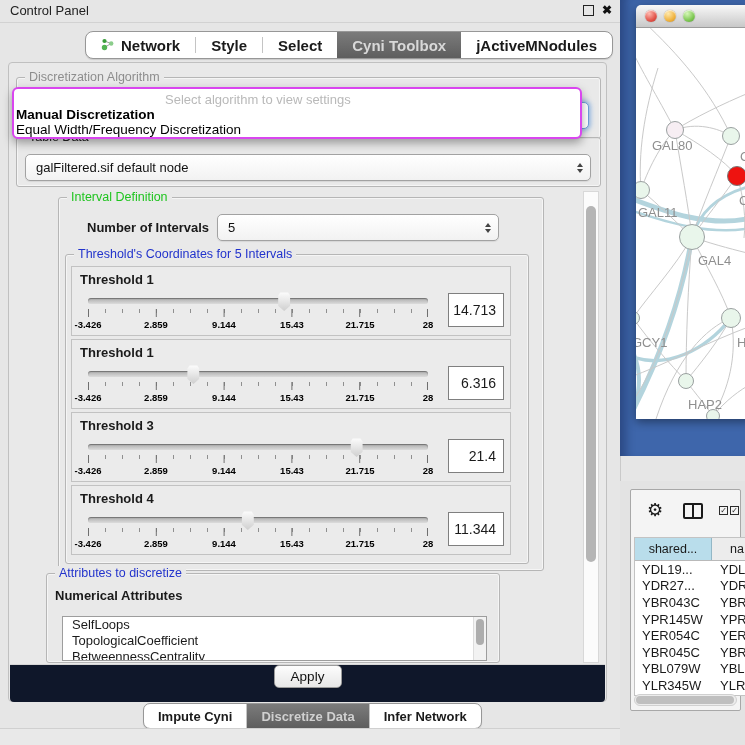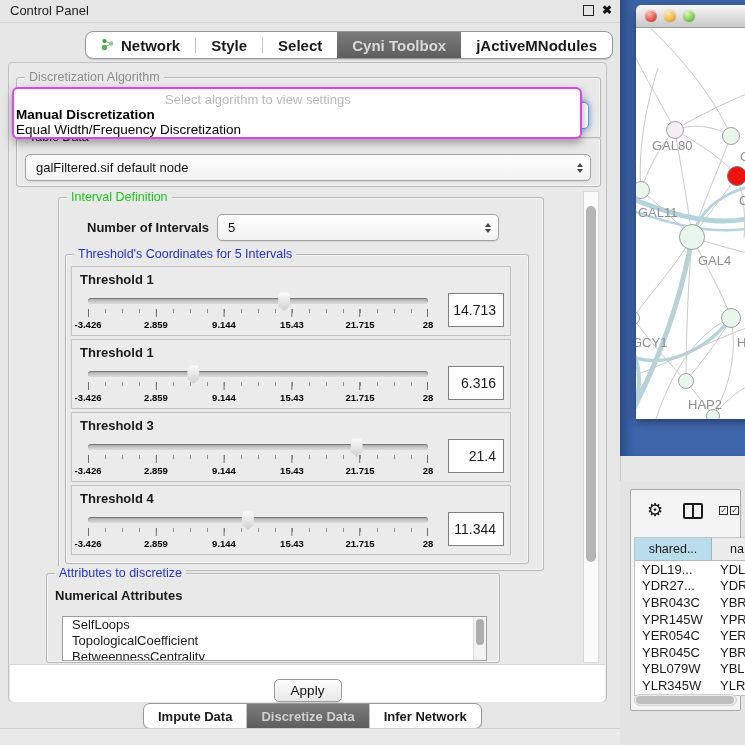--- a/index.html
+++ b/index.html
@@ -67,22 +67,22 @@
   .tick-labels{position:absolute;left:6px;right:6px;top:30px;height:12px;}
   .tick-labels span{position:absolute;transform:translateX(-50%);font-size:9.5px;font-weight:bold;color:#000;white-space:nowrap;}
   .value-box{width:56px;height:34px;margin-top:4px;background:#fff;border:1px solid #7f7f7f;
              display:flex;align-items:center;justify-content:flex-end;padding-right:7px;box-sizing:border-box;font-size:14px;}
   .attr-group{left:30px;top:382px;width:452px;height:88px;}
   .attr-title{position:absolute;left:8px;top:14px;font-size:13px;font-weight:bold;}
   .attr-list{position:absolute;left:15px;top:42px;right:12px;height:43px;background:#fff;border:1px solid #9d9d9d;overflow:hidden;}
   .attr-item{font-size:13px;line-height:16px;padding-left:9px;white-space:nowrap;}
   .list-scrollbar{position:absolute;right:0;top:0;width:12px;height:100%;background:#f2f2f2;border-left:1px solid #ddd;}
   .lthumb{position:absolute;left:2px;top:2px;width:8px;height:26px;background:#adadad;border-radius:4px;}
-  .apply-bar{position:absolute;left:1px;right:1px;top:601px;height:37px;background:#ffffff;border-top:1px solid #d6d6d6;
-             display:flex;align-items:flex-end;justify-content:center;border-radius:0 0 4px 4px;}
+  .apply-bar{position:absolute;left:1px;right:1px;top:601px;height:37px;background:#0f172a;border-top:1px solid #d6d6d6;
+             display:flex;align-items:flex-start;justify-content:center;border-radius:0 0 4px 4px;}
   .apply-btn{width:68px;height:23px;background:linear-gradient(#fdfdfd,#e7e7e7);border:1px solid #9b9b9b;border-radius:5px;
              font-size:13.5px;font-family:"Liberation Sans",sans-serif;color:#111;box-shadow:0 1px 1px rgba(0,0,0,.12);}
   .bottom-tabs{position:absolute;left:143px;top:703px;height:24px;display:flex;align-items:stretch;background:#fff;
                border:1px solid #979797;border-radius:7px;overflow:hidden;box-shadow:0 1px 1px rgba(0,0,0,.12);}
   .btab{display:flex;align-items:center;padding:0 14px;font-size:13px;font-weight:bold;color:#1a1a1a;}
   .btab.selected{background:linear-gradient(#7b7b7b,#5e5e5e);color:#d0d0d0;}
   .bsep{width:1px;background:#c4c4c4;}
   
   .dropdown-popup{position:absolute;left:12px;top:87px;width:566px;height:48px;background:#fff;border:2px solid #d946ef;
                   border-radius:6px;box-shadow:0 4px 10px rgba(0,0,0,.35);z-index:40;}
@@ -324,21 +324,21 @@
         </div>
       </div>
 
       <div class="apply-bar">
         <button class="apply-btn">Apply</button>
       </div>
     </div>
 
     <div class="bottom-tabs">
       <div class="btab">
-          <span>Impute Data</span>
+          <span>Impute Cyni</span>
         </div>
       <div class="bsep"></div>
       <div class="btab selected">
           <span>Discretize Data</span>
         </div>
       <div class="bsep"></div>
       <div class="btab">
           <span>Infer Network</span>
         </div>
     </div>

